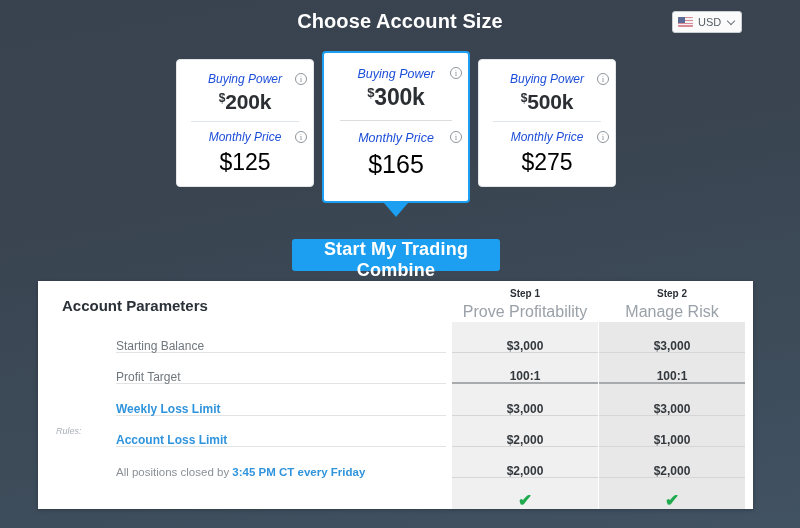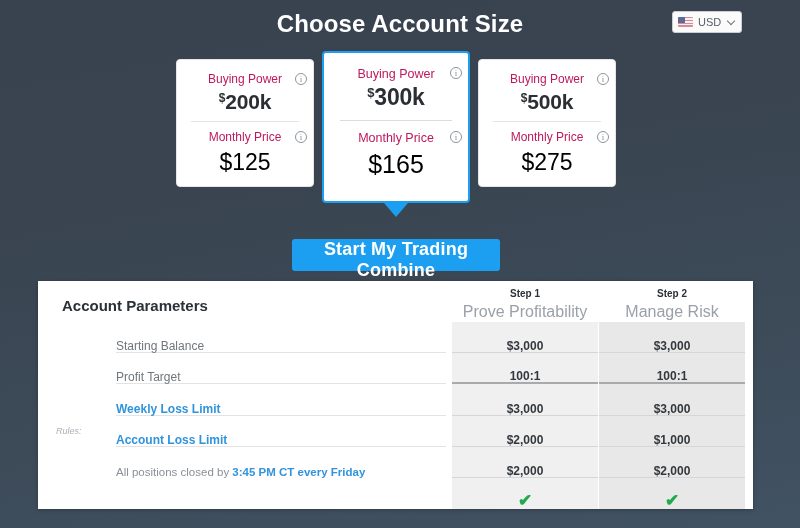--- a/index.html
+++ b/index.html
@@ -18,21 +18,21 @@
     -webkit-font-smoothing: antialiased;
   }
 
   
   .page-title {
     position: absolute;
     top: 10px;
     left: 0;
     width: 100%;
     text-align: center;
-    font-size: 24px;
+    font-size: 20px;
     font-weight: bold;
     color: #ffffff;
     letter-spacing: .1px;
   }
 
   .currency-select {
     position: absolute;
     top: 11px;
     right: 58px;
     width: 70px;
@@ -130,22 +130,23 @@
     position: relative;
     text-align: center;
   }
   .card.small .card-section.top { padding-top: 12px; }
   .card.selected .card-section.top { padding-top: 13px; }
   .card.small .card-section.bottom { padding-top: 8px; }
   .card.selected .card-section.bottom { padding-top: 9px; }
 
   .card-label {
     font-size: 12px;
-    color: #be185d;
+    color: #1d4ed8;
     line-height: 1.3;
+    font-style: italic;
   }
   .card.selected .card-label { font-size: 12.5px; }
 
   .buying-power {
     font-size: 21px;
     font-weight: bold;
     color: #2b2f33;
     line-height: 1.35;
     letter-spacing: -.2px;
   }

